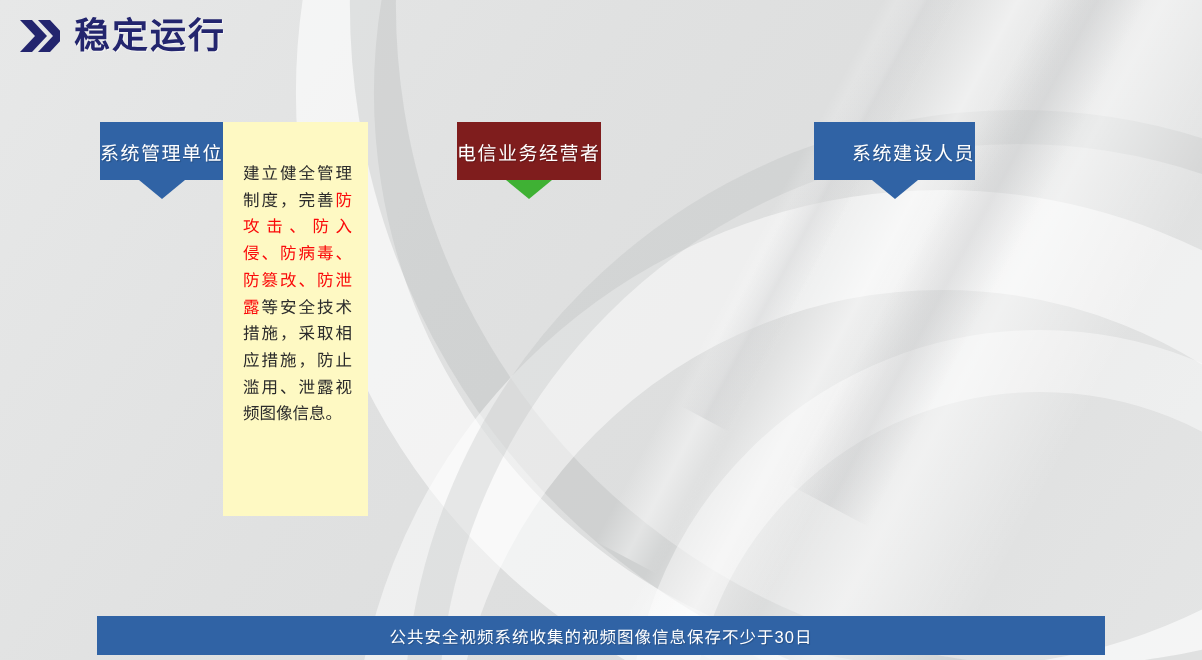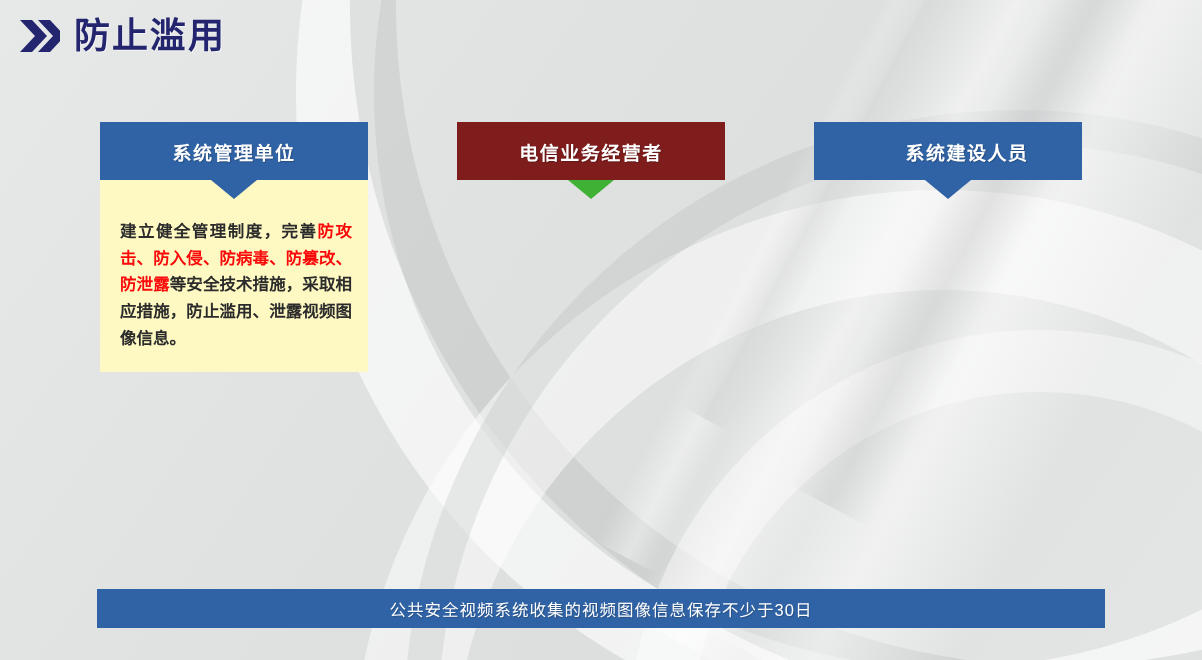--- a/index.html
+++ b/index.html
@@ -103,22 +103,21 @@
     left: 100px;
     top: 122px;
     width: 982px;
     display: flex;
     justify-content: space-between;
     z-index: 4;
   }
   .card {
     width: 268px;
     display: flex;
-    flex-direction: column;
-    font-weight: bold;
+    flex-direction: row;
   }
   .card-header {
     position: relative;
     height: 58px;
     display: flex;
     align-items: center;
     justify-content: center;
     color: #ffffff;
     font-size: 19px;
     letter-spacing: 1.5px;
@@ -148,21 +147,21 @@
     text-align: justify;
     text-justify: inter-ideograph;
     overflow: hidden;
   }
   .hl-red { color: #fa0a0a; }
 
   
   #footer-banner {
     position: absolute;
     left: 97px;
-    top: 589px;
+    top: 616px;
     width: 1008px;
     height: 39px;
     display: flex;
     align-items: center;
     justify-content: center;
     color: #ffffff;
     font-size: 16.5px;
     letter-spacing: 1px;
     text-shadow: 1px 1px 1px rgba(0,0,0,0.2);
     z-index: 4;
@@ -182,21 +181,21 @@
   <div class="diag dg3"></div>
   <div class="shade sh1"></div>
   <div class="shade sh2"></div>
 </div>
 
 <div id="slide-header">
   <svg id="chevron-icon" viewBox="0 0 42 40">
     <polygon points="2,4 14,4 29,20 14,36 2,36 17,20" fill="#23256e"></polygon>
     <polygon points="20,4 32,4 47,20 32,36 20,36 35,20" fill="#23256e"></polygon>
   </svg>
-  <div id="page-title">防止滥用</div>
+  <div id="page-title">稳定运行</div>
 </div>
 
 <div id="cards-row">
 
   <div class="card">
     <div class="card-header" style="background:#3063A5;color:#3063A5;">
       <span style="color:#ffffff;">系统管理单位</span>
     </div>
     <div class="card-body">
       <span>建立健全管理制度，完善</span><span class="hl-red">防攻击、防入侵、防病毒、防篡改、防泄露</span><span>等安全技术措施，采取相应措施，防止滥用、泄露视频图像信息。</span>

